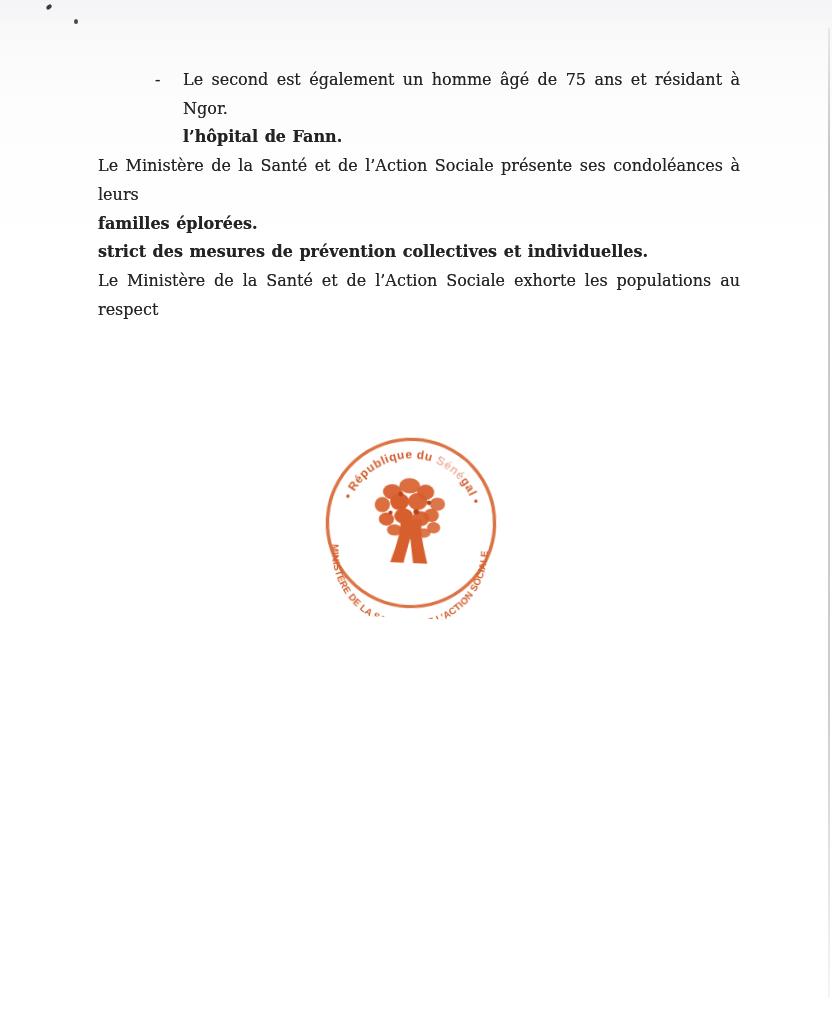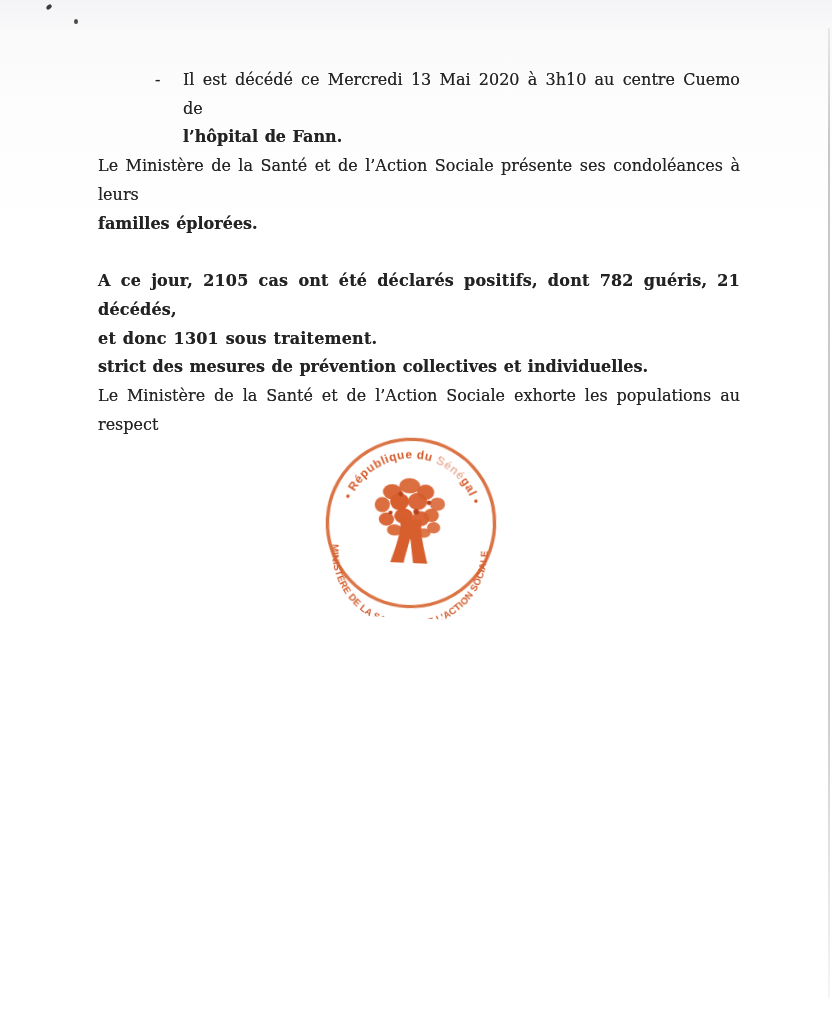--- a/index.html
+++ b/index.html
@@ -46,33 +46,29 @@
 <div class="page">
 
   <div class="speck s1"></div>
   <div class="speck s2"></div>
   <div class="edge-line"></div>
 
   <div class="content">
 
     <div class="para bullet">
       <span class="bullet-marker">-</span>
-      <div class="line just">Il est décédé ce Mercredi 13 Mai 2020 à 3h10 au centre Cuemo de</div>
+      <div class="line just">Le second est également un homme âgé de 75 ans et résidant à Ngor.</div>
       <div class="line last">l’hôpital de Fann.</div>
     </div>
 
     <div class="para">
       <div class="line just">Le Ministère de la Santé et de l’Action Sociale présente ses condoléances à leurs</div>
       <div class="line last">familles éplorées.</div>
     </div>
 
-    <div class="para bold-para">
-      <div class="line just">A ce jour, 2105 cas ont été déclarés positifs, dont 782 guéris, 21 décédés,</div>
-      <div class="line last">et donc 1301 sous traitement.</div>
-    </div>
 
     <div class="para">
       <div class="line last">strict des mesures de prévention collectives et individuelles.</div>
       <div class="line just">Le Ministère de la Santé et de l’Action Sociale exhorte les populations au respect</div>
     </div>
 
   </div>
 
   <div class="stamp">
     <svg viewBox="0 0 200 200" width="190" height="190">

